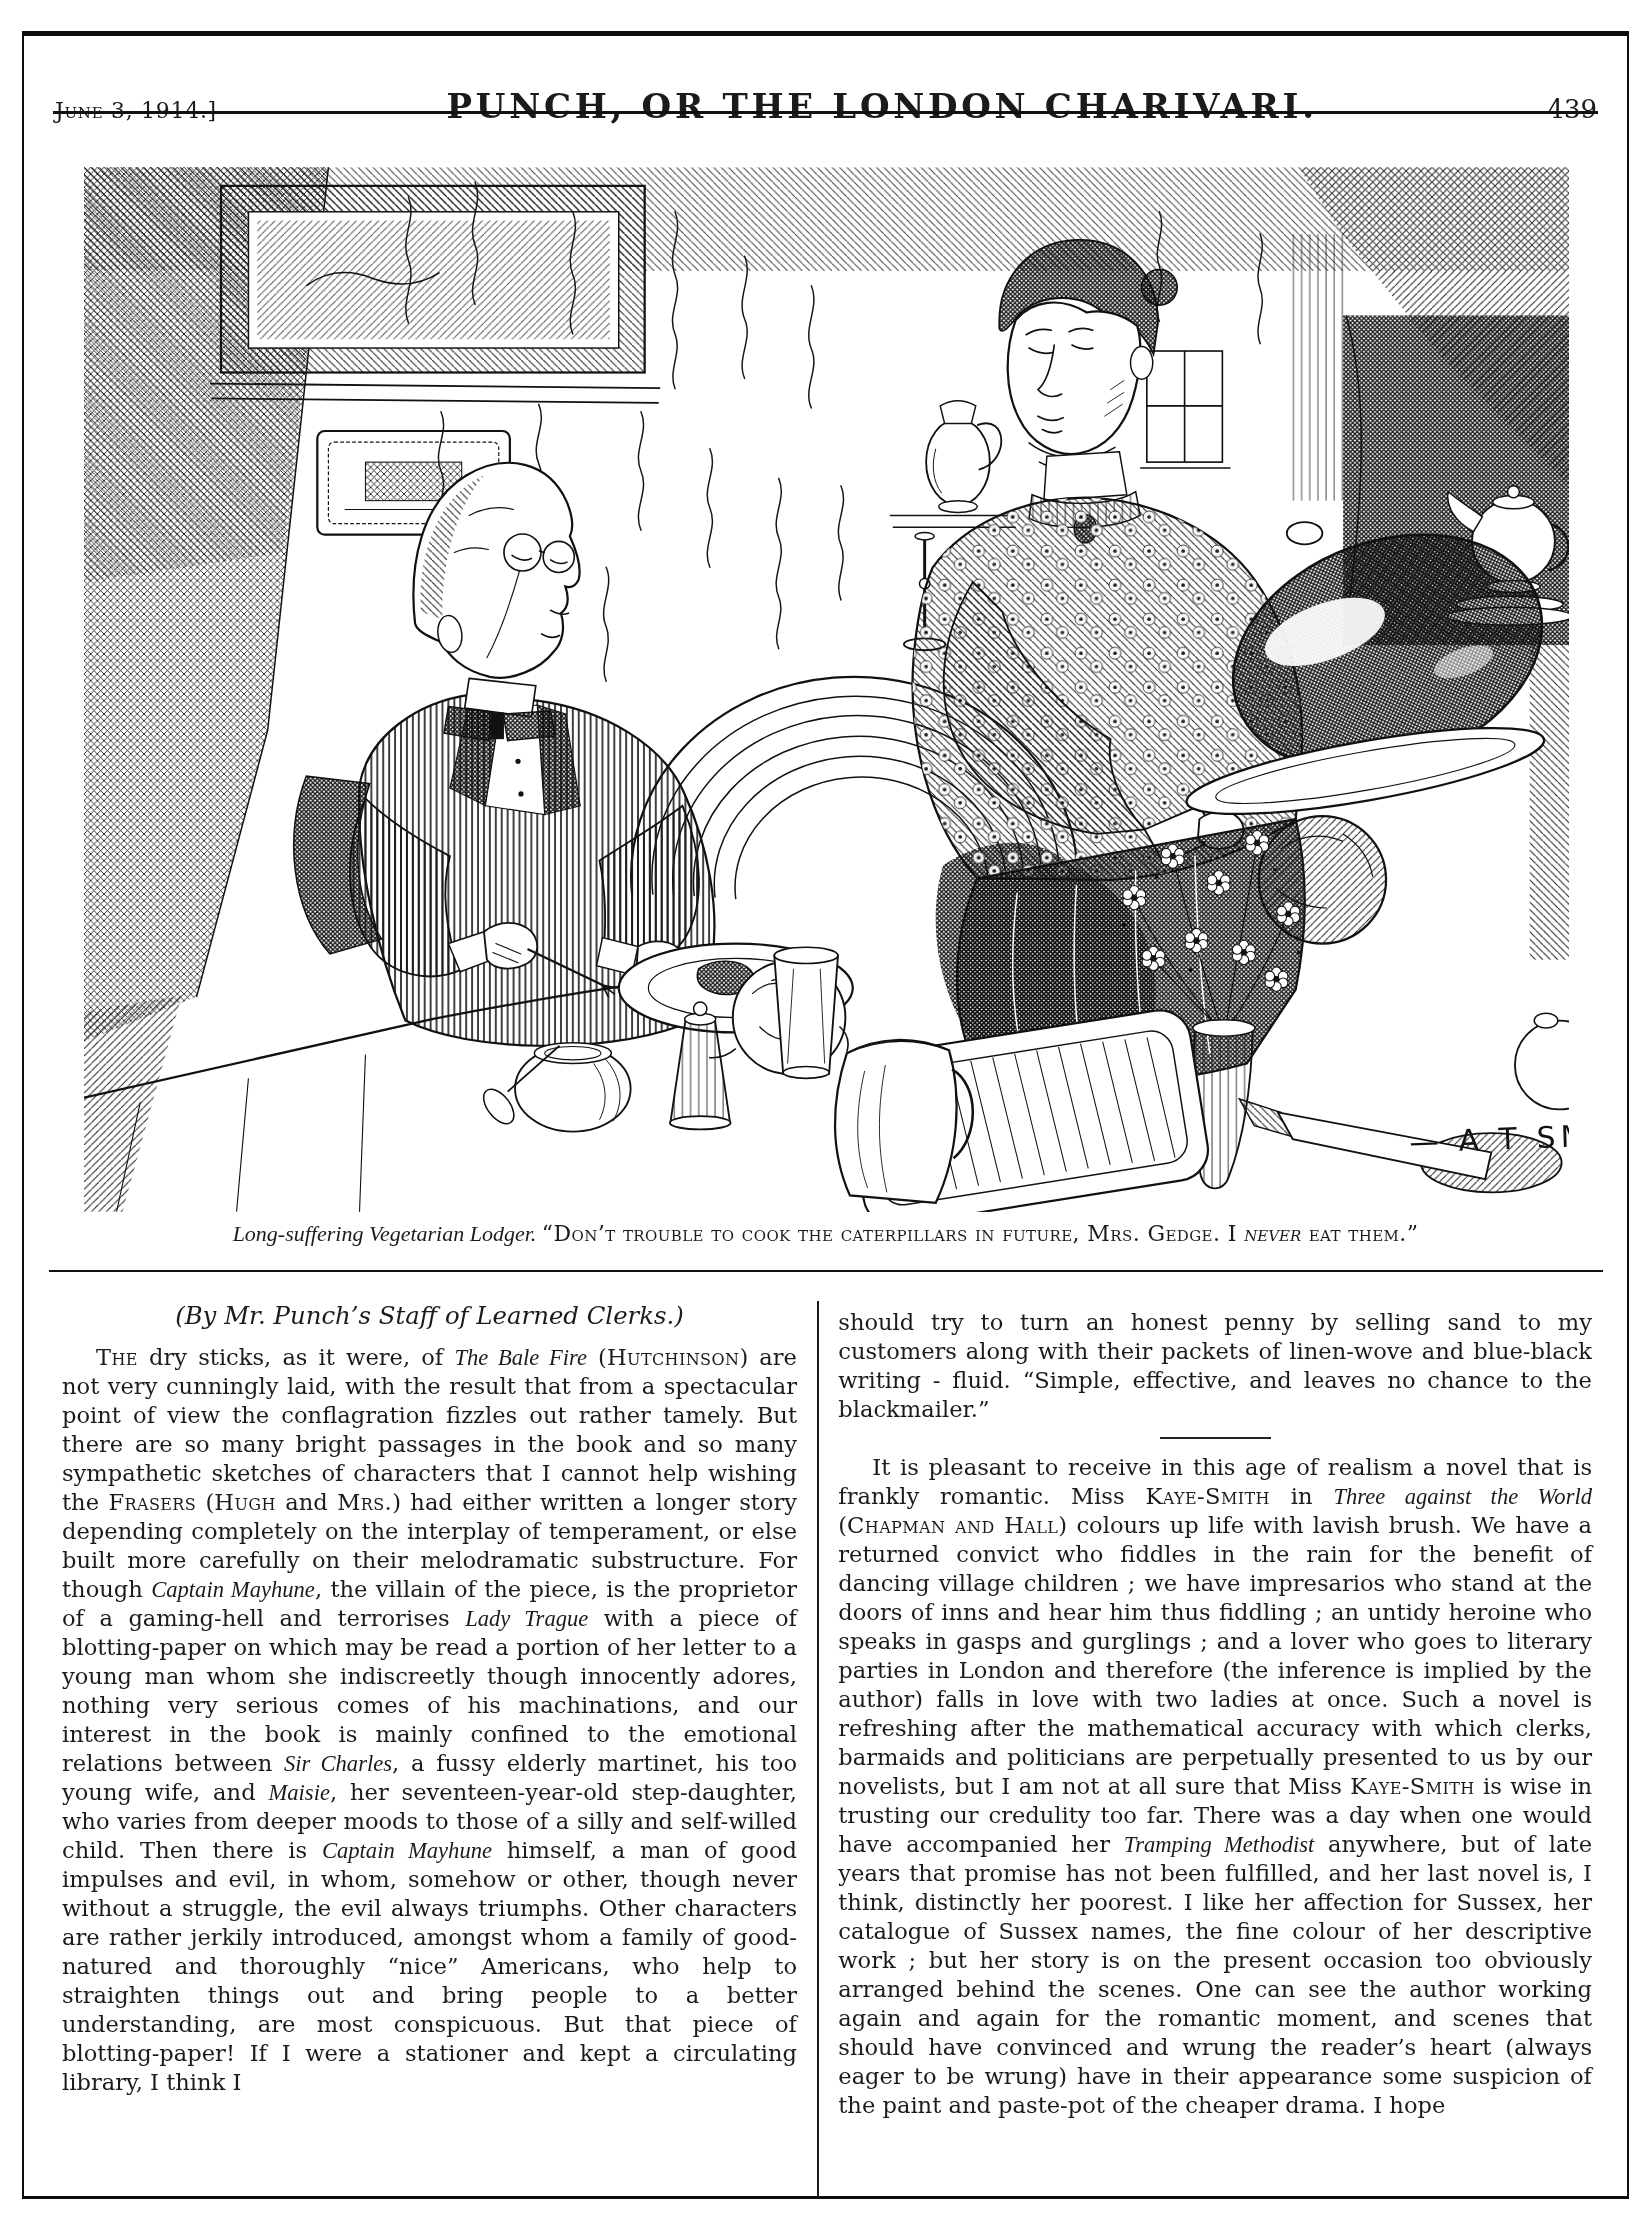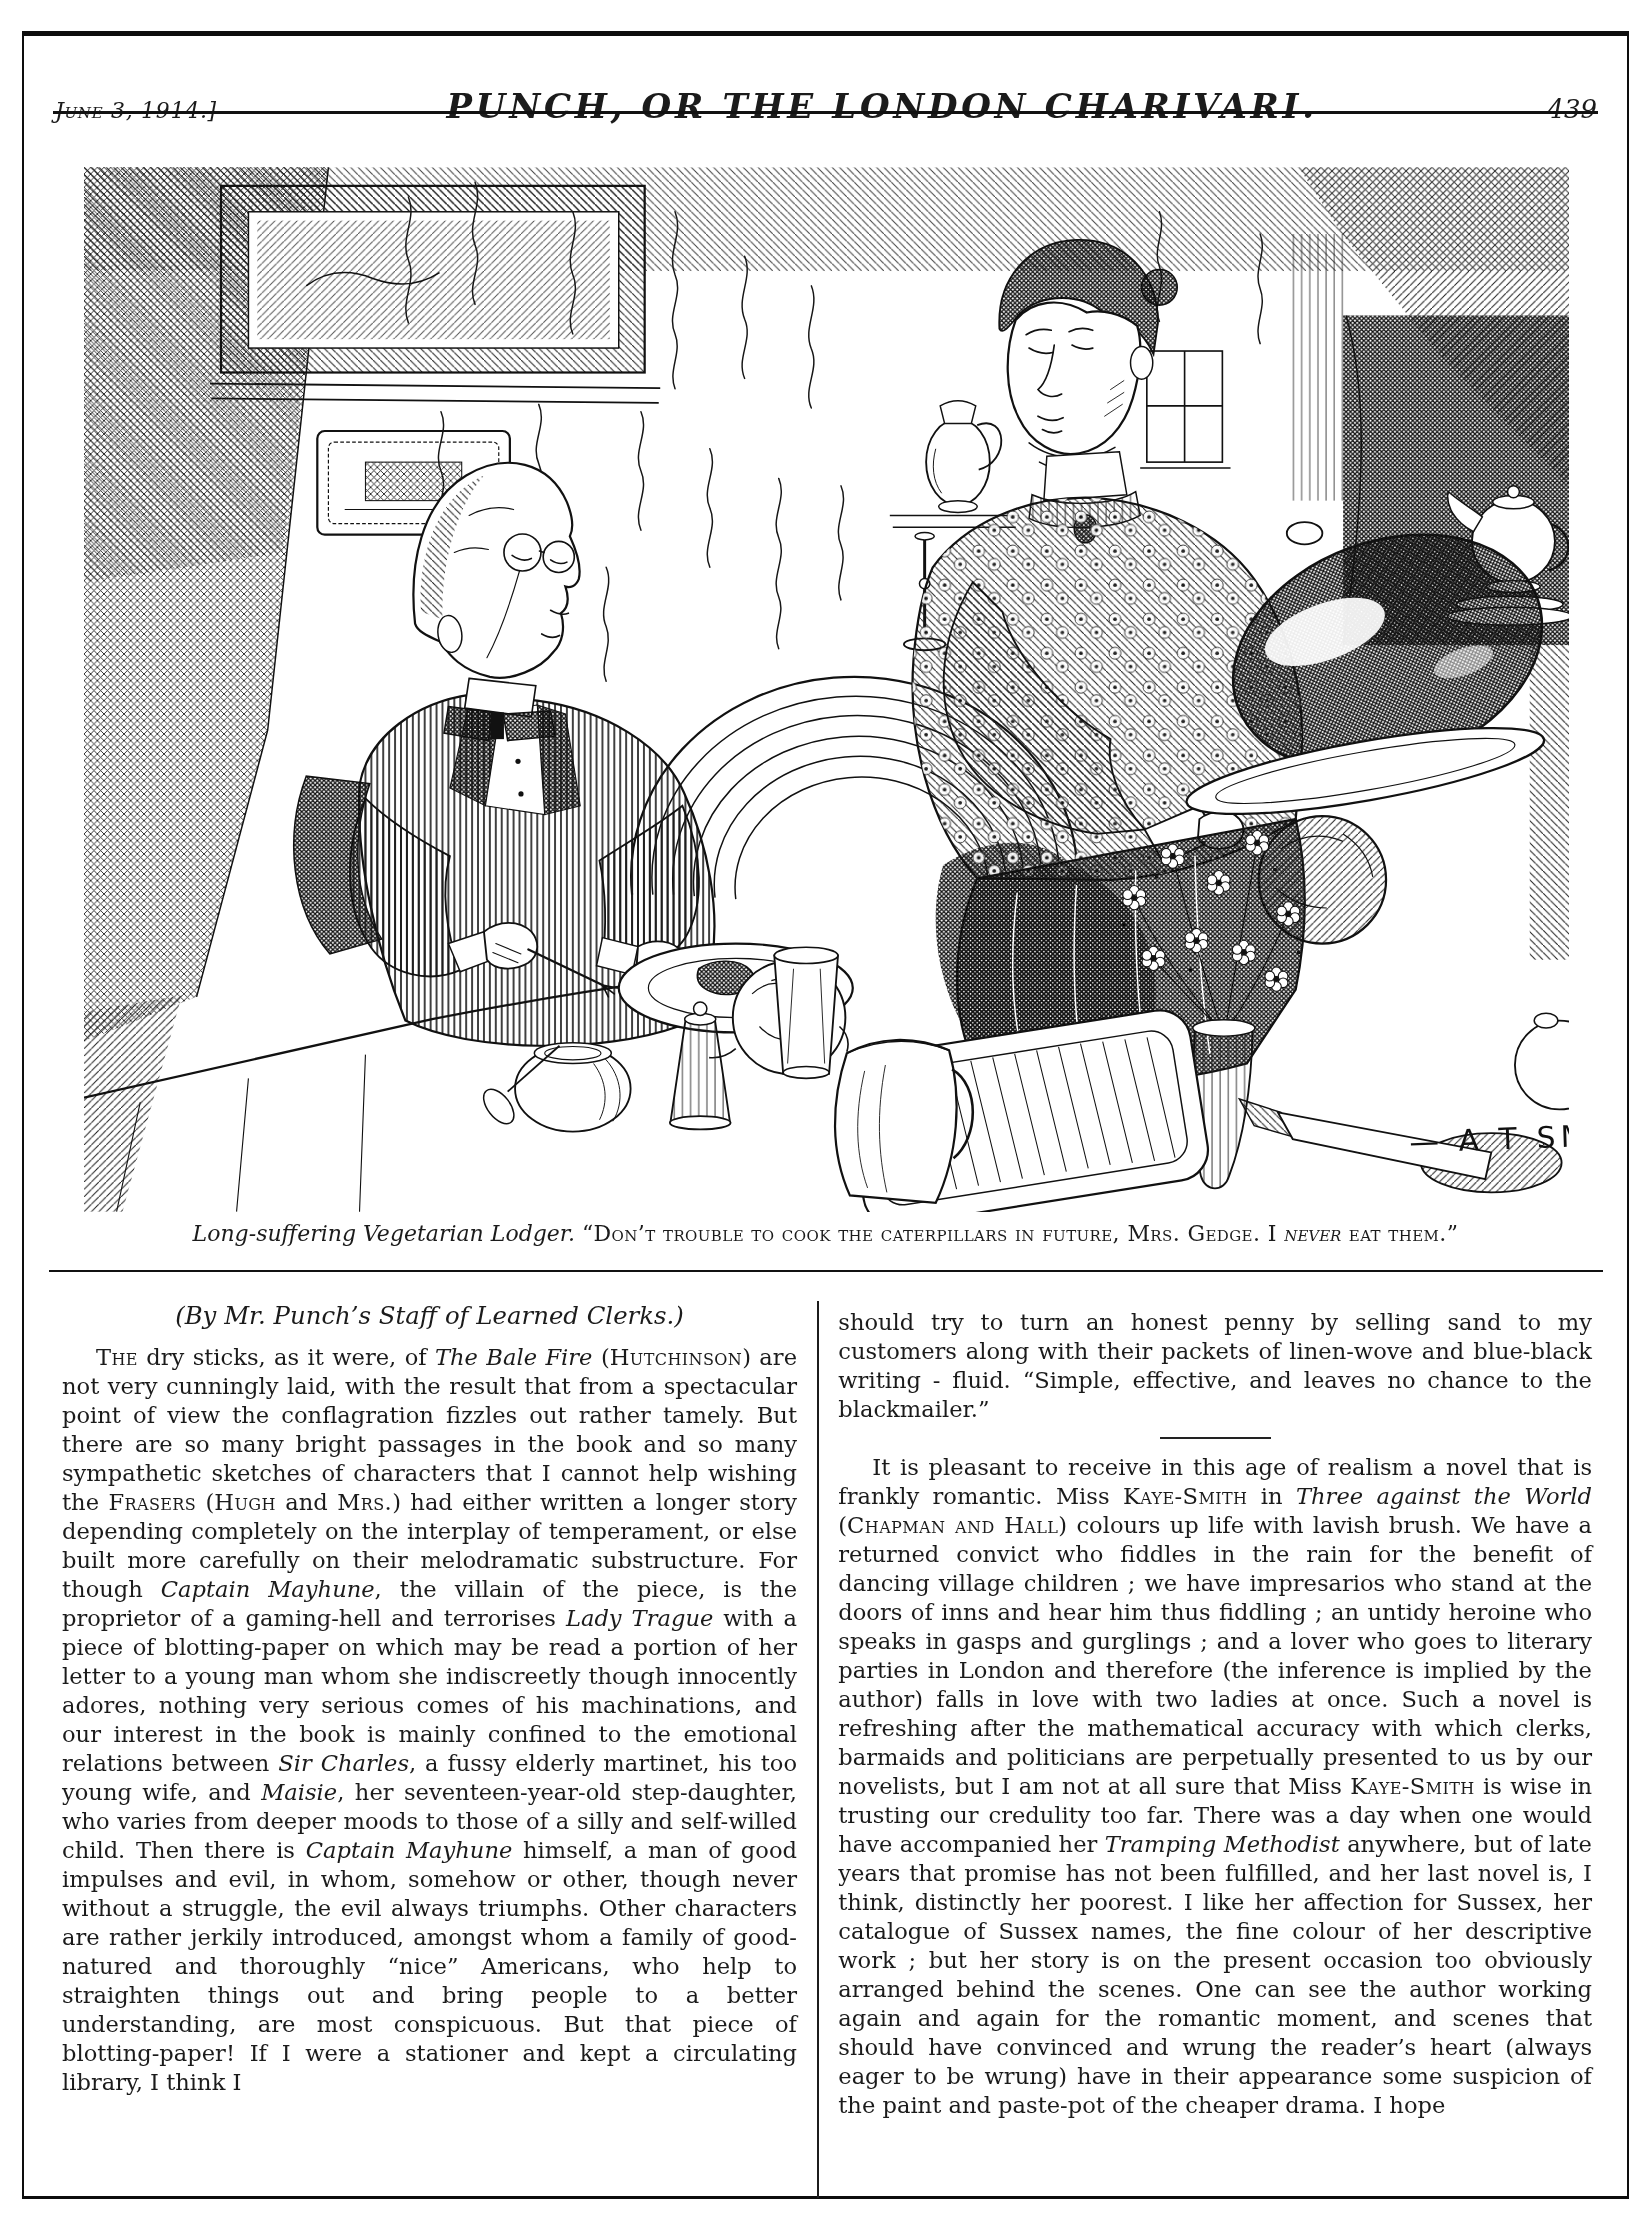--- a/index.html
+++ b/index.html
@@ -10,21 +10,21 @@
   }
   .sheet{position:absolute;inset:0;background:#fff;}
   .frame{
     position:absolute;left:22px;top:31px;width:1607px;height:2168px;
     border-top:5.2px solid #0d0d0d;border-left:2.2px solid #0d0d0d;
     border-right:2.2px solid #0d0d0d;border-bottom:3.7px solid #0d0d0d;
     box-sizing:border-box;
   }
   .masthead{
     position:absolute;left:55px;top:58px;width:1542px;height:46px;
-    display:flex;align-items:baseline;justify-content:space-between;font-style:italic;
+    display:flex;align-items:baseline;justify-content:space-between;
   }
   .mast-date{font-size:22px;font-variant:small-caps;letter-spacing:0.7px;}
   .mast-title{font-size:34px;font-weight:700;letter-spacing:3.7px;}
   .mast-page{font-size:26px;margin-top:36px;}
   .mast-rule{position:absolute;left:53px;top:111px;width:1545px;height:0;border-top:3px solid #111;}
 
   .illustration{position:absolute;left:84px;top:167px;width:1485px;height:1045px;}
   .illustration svg{display:block;width:100%;height:100%;}
 
   .caption{
@@ -44,21 +44,21 @@
   .col.right{flex:1 1 auto;padding-left:1.5px;}
   .col-divider{flex:0 0 2.2px;background:#1c1c1c;margin:0 11px 0 12.6px;}
   .article-heading{
     margin:1.5px 0 7.4px 0;text-align:center;font-size:30px;font-weight:700;letter-spacing:2.2px;
   }
   .article-byline{margin:0 0 13.3px 0;text-align:center;font-size:24.4px;font-style:italic;}
   .para{
     margin:7px;font-size:22.6px;line-height:29px;text-align:justify;
   }
   .para.indent{text-indent:34px;}
-  .run.i{font-style:italic;}
+  .run.i{font-style:italic;font-family:Liberation Serif, serif;}
   .run.sc{font-variant:small-caps;letter-spacing:0.4px;}
   .run.isc{font-style:italic;font-variant:small-caps;margin-top:12px;}
   .text-rule{width:111px;border-top:2.2px solid #222;margin:13.3px auto 13.3px auto;}
   .sig-text{font-family:"DejaVu Sans", sans-serif;}
 </style>
 </head>
 <body>
 
 <div class="sheet">
   <div class="frame"></div>

